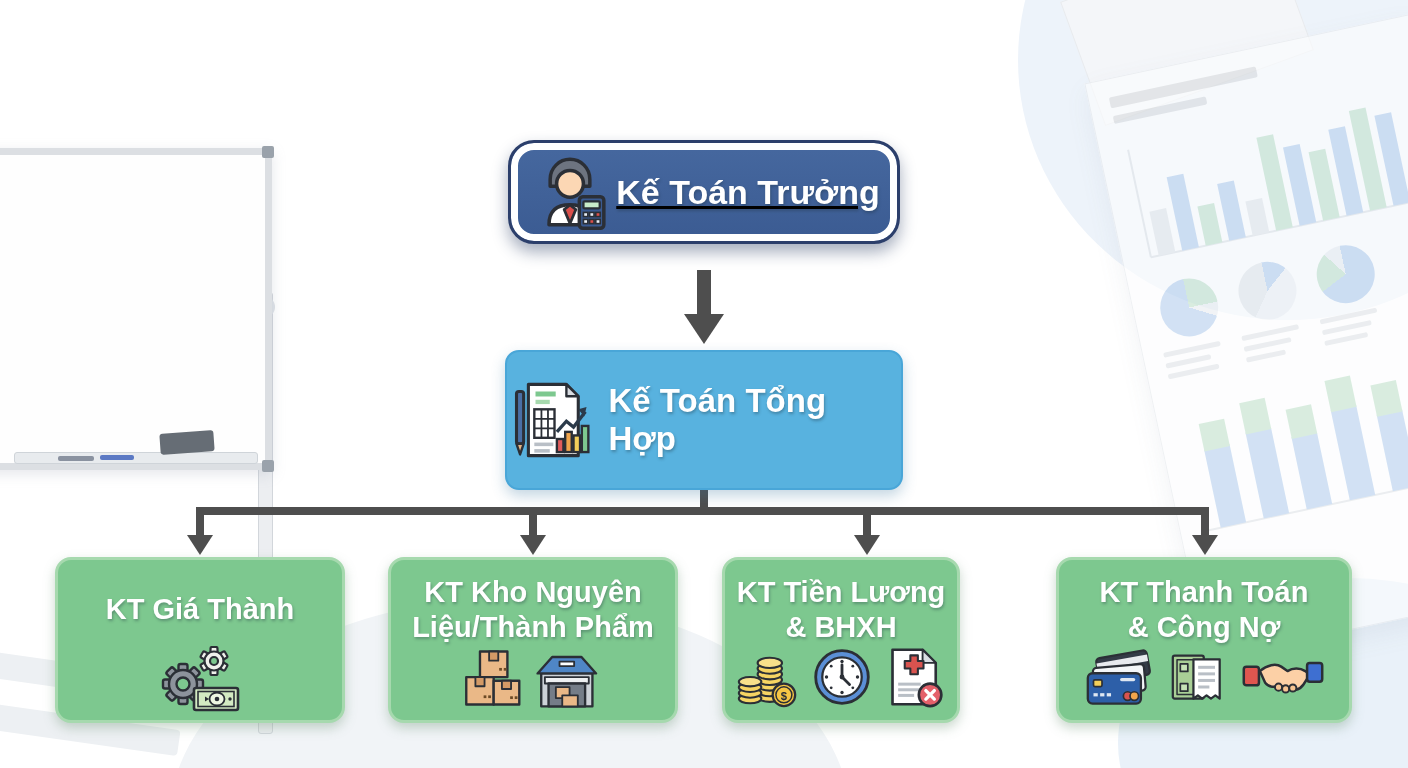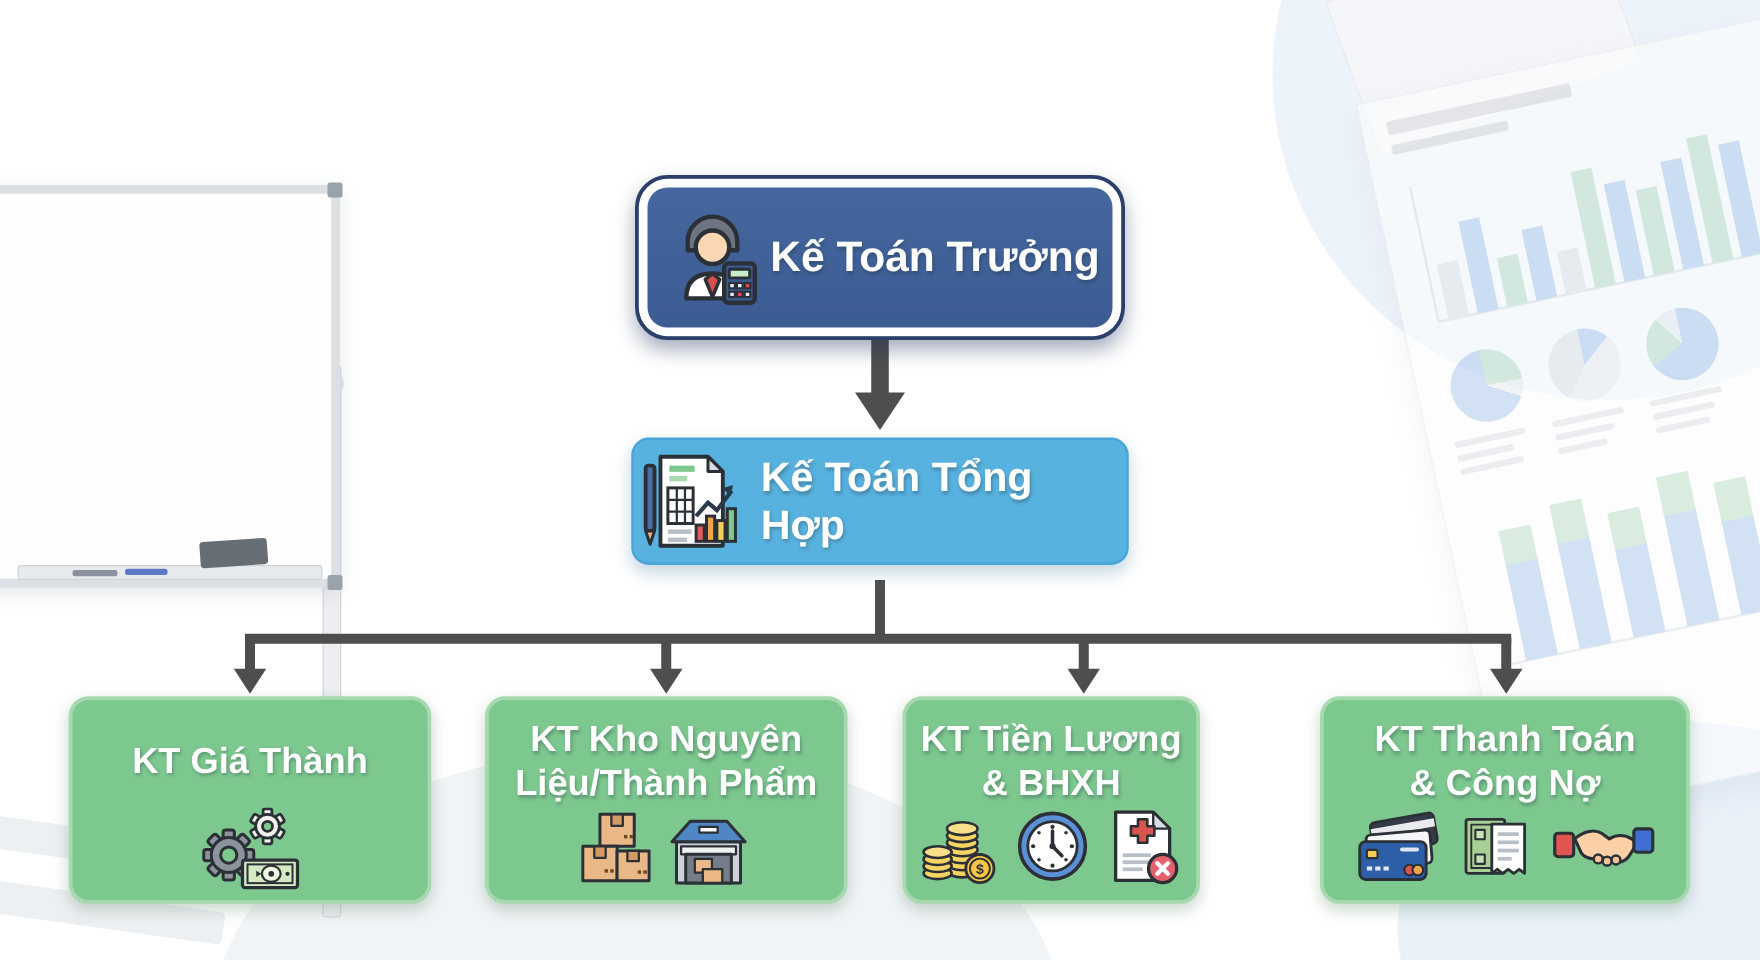--- a/index.html
+++ b/index.html
@@ -60,25 +60,25 @@
   .big-shaft{left:697px;top:270px;width:14px;height:46px;}
   .big-head{left:684px;top:314px;border-left-width:20px;border-right-width:20px;border-top-width:30px;}
   .stem{left:700px;top:464px;width:8px;height:46px;}
   .hbar{left:196px;top:507px;width:1013px;height:8px;}
   .drop{width:8px;top:510px;height:27px;}
   .d1{left:196px;} .d2{left:529px;} .d3{left:863px;} .d4{left:1201px;}
   .h1{left:187px;top:535px;} .h2{left:520px;top:535px;}
   .h3{left:854px;top:535px;} .h4{left:1192px;top:535px;}
 
   
-  .root-box{position:absolute;left:508px;top:140px;width:392px;height:132px;z-index:3;
+  .root-box{position:absolute;left:508px;top:140px;width:392px;height:104px;z-index:3;
     background:linear-gradient(#46689f,#3b5b92);border:3px solid #2c3f6b;border-radius:26px;
     box-shadow:inset 0 0 0 7px #ffffff,0 8px 16px rgba(30,50,90,.4);
-    display:flex;align-items:center;justify-content:center;gap:4px;box-sizing:border-box;}
-  .mid-box{position:absolute;left:505px;top:350px;width:398px;height:102px;z-index:3;
+    display:flex;align-items:center;justify-content:center;gap:4px;box-sizing:border-box;text-decoration:underline;}
+  .mid-box{position:absolute;left:505px;top:350px;width:398px;height:140px;z-index:3;
     background:#58b2df;border:2px solid #49a6d8;border-radius:14px;
     box-shadow:0 6px 14px rgba(60,120,160,.3);
     display:flex;align-items:center;justify-content:center;gap:16px;box-sizing:border-box;}
   .node-label{color:#ffffff;font-weight:bold;text-shadow:1px 2px 3px rgba(30,50,60,.35);}
   .root-box .node-label{font-size:34px;}
   .mid-box .node-label{font-size:33px;}
 
   .dept{position:absolute;top:557px;height:166px;z-index:3;box-sizing:border-box;
     background:#7dc88f;border:3px solid #a6d9ae;border-radius:16px;
     box-shadow:0 5px 12px rgba(100,140,110,.35);

